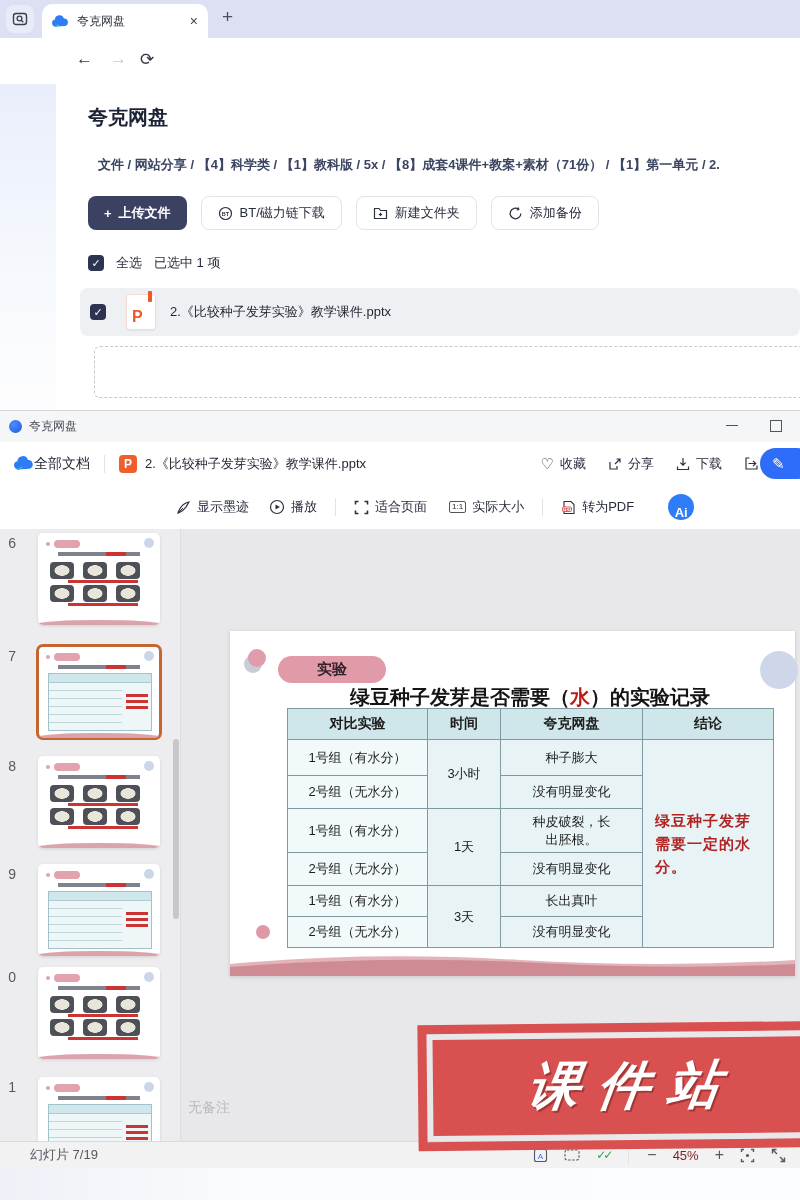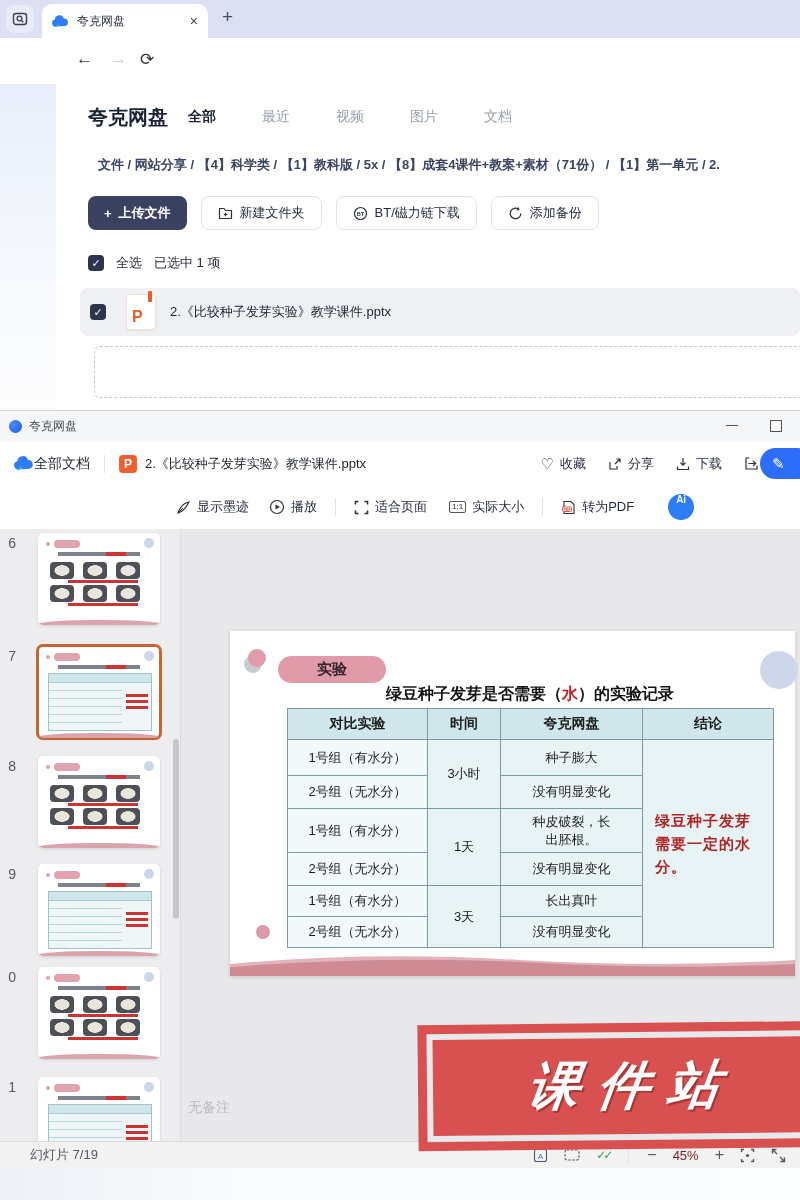--- a/index.html
+++ b/index.html
@@ -64,22 +64,22 @@
            display:flex;align-items:center;justify-content:center;}
   .v-file{font-size:13px;color:#1f2430;margin-left:8px;max-width:290px;white-space:nowrap;overflow:hidden;}
   .v-right{display:flex;align-items:center;gap:22px;margin-left:auto;margin-right:4px;font-size:13px;color:#272c3c;}
   .v-act{display:flex;align-items:center;gap:6px;}
   .edit-pill{position:absolute;right:-12px;top:37px;width:52px;height:31px;border-radius:16px;background:#2e6cfa;
              display:flex;align-items:center;color:#fff;font-size:15px;padding-left:12px;box-sizing:border-box;}
   .v-ctrl{position:absolute;left:0;top:74px;width:800px;height:44px;background:#fff;border-bottom:1px solid #e4e4e7;
           display:flex;align-items:center;font-size:13px;color:#272c3c;}
   .v-ctrl .grp{display:flex;align-items:center;gap:6px;}
   .onebox{font-size:8px;border:1px solid #555;border-radius:2px;padding:0 2px;line-height:10px;}
-  .ai-btn{width:26px;height:26px;border-radius:50%;background:#2e7df6;color:#fff;font-size:10px;font-weight:bold;
-          display:flex;align-items:flex-start;justify-content:center;}
+  .ai-btn{width:26px;height:26px;border-radius:50%;background:#2e7df6;color:#fff;font-size:13px;font-weight:bold;
+          display:flex;align-items:flex-end;justify-content:center;}
   
   .v-content{position:absolute;left:0;top:118px;width:800px;height:612px;overflow:hidden;background:#e8e8ea;}
   .t-panel{position:absolute;left:0;top:0;width:180px;height:612px;background:#ededef;border-right:1px solid #dddde0;}
   .t-scroll{position:absolute;right:1px;top:210px;width:6px;height:180px;border-radius:3px;background:#c7c7cb;}
   .thumb{position:absolute;left:0;width:180px;height:96px;}
   .tnum{position:absolute;left:0px;top:2px;width:16px;text-align:right;font-size:14px;color:#55585f;}
   .tcard{position:absolute;left:38px;top:0;width:122px;height:92px;background:#fff;border-radius:5px;
          box-shadow:0 1px 3px rgba(0,0,0,.12);overflow:hidden;}
   .thumb.sel .tcard{outline:3px solid #c5652f;outline-offset:-1px;}
   .m-pill{position:absolute;left:16px;top:7px;width:26px;height:8px;border-radius:4px;background:#e2a2ae;}
@@ -102,21 +102,21 @@
   .m-wave{position:absolute;left:0;bottom:0;width:100%;height:5px;background:#dba3ab;border-radius:50% 50% 0 0/80% 80% 0 0;}
   
   .slide{position:absolute;left:230px;top:102px;width:565px;height:345px;background:#fff;
          box-shadow:0 1px 4px rgba(0,0,0,.15);}
   .s-crescent{position:absolute;left:14px;top:24px;width:18px;height:18px;border-radius:50%;background:#c9ccd4;}
   .s-crescent:after{content:"";position:absolute;left:4px;top:-6px;width:18px;height:18px;border-radius:50%;background:#e09caa;}
   .s-badge{position:absolute;left:48px;top:25px;width:108px;height:27px;border-radius:14px;background:#e09aa8;
            display:flex;align-items:center;justify-content:center;font-size:15px;font-weight:bold;color:#33222b;}
   .s-bluecircle{position:absolute;left:530px;top:20px;width:38px;height:38px;border-radius:50%;background:#cdd7e9;}
   .s-pinkdot{position:absolute;left:26px;top:294px;width:14px;height:14px;border-radius:50%;background:#dd9aa6;}
-  .s-title{position:absolute;left:57px;top:53px;width:486px;text-align:center;font-size:16px;font-weight:600;color:#141414;}
+  .s-title{position:absolute;left:57px;top:53px;width:486px;text-align:center;font-size:20px;font-weight:600;color:#141414;}
   .s-title .hl{color:#c01919;}
   .s-table{position:absolute;left:57px;top:77px;border-collapse:collapse;table-layout:fixed;width:486px;
            font-size:13px;color:#1c1c1c;}
   .s-table td,.s-table th{border:1px solid #7e9aa0;text-align:center;padding:0;}
   .s-table th{background:#cfe7ea;font-weight:600;font-size:14px;height:30px;}
   .s-table td.c1{background:#f2f9fa;}
   .s-table td.c2,.s-table td.c3{background:#e7f3f5;}
   .s-table td.concl{background:#e7f3f5;color:#b02424;font-weight:bold;font-size:15px;text-align:left;
                     padding:0 12px;letter-spacing:1px;line-height:1.55;}
   .s-wave{position:absolute;left:0;bottom:0;width:565px;height:30px;}
@@ -166,51 +166,44 @@
     <svg width="14" height="14" viewBox="0 0 14 14">
       <circle cx="6" cy="6" r="4.2" fill="none" stroke="#9aa0ab" stroke-width="1.4"></circle>
       <line x1="9.2" y1="9.2" x2="12.4" y2="12.4" stroke="#9aa0ab" stroke-width="1.4"></line>
     </svg>
   </div>
 </div>
 
 <div class="page">
   <div class="page-strip"></div>
   <div class="brand">夸克网盘</div>
-  <div class="d-tabs">
-    <span class="d-tab active">全部</span>
-    <span class="d-tab">最近</span>
-    <span class="d-tab">视频</span>
-    <span class="d-tab">图片</span>
-    <span class="d-tab">文档</span>
-  </div>
   <div class="crumbs">文件 / 网站分享 / 【4】科学类 / 【1】教科版 / 5x / 【8】成套4课件+教案+素材（71份） / 【1】第一单元 / 2.</div>
   <div class="btn-row">
     <div class="btn primary">
       <span class="bi">+</span>
       <span>上传文件</span>
+    </div>
+    <div class="btn">
+      <span class="bi">
+        <svg width="15" height="15" viewBox="0 0 15 15">
+          <circle cx="7.5" cy="7.5" r="6" fill="none" stroke="#2c3140" stroke-width="1.2"></circle>
+          <text x="7.5" y="9.7" font-size="5.5" text-anchor="middle" fill="#2c3140" font-weight="bold">BT</text>
+        </svg>
+      </span>
+      <span>BT/磁力链下载</span>
     </div>
     <div class="btn">
       <span class="bi">
         <svg width="15" height="13" viewBox="0 0 15 13">
           <path d="M1.5 3.5 v8 h12 v-8 h-6 l-1.5-2 h-4.5 Z" fill="none" stroke="#2c3140" stroke-width="1.2"></path>
           <line x1="7.5" y1="5.8" x2="7.5" y2="9.2" stroke="#2c3140" stroke-width="1.2"></line>
           <line x1="5.8" y1="7.5" x2="9.2" y2="7.5" stroke="#2c3140" stroke-width="1.2"></line>
         </svg>
       </span>
       <span>新建文件夹</span>
-    </div>
-    <div class="btn">
-      <span class="bi">
-        <svg width="15" height="15" viewBox="0 0 15 15">
-          <circle cx="7.5" cy="7.5" r="6" fill="none" stroke="#2c3140" stroke-width="1.2"></circle>
-          <text x="7.5" y="9.7" font-size="5.5" text-anchor="middle" fill="#2c3140" font-weight="bold">BT</text>
-        </svg>
-      </span>
-      <span>BT/磁力链下载</span>
     </div>
     <div class="btn">
       <span class="bi">
         <svg width="15" height="15" viewBox="0 0 15 15">
           <path d="M12.8 7.5 a5.3 5.3 0 1 1 -2.2-4.3" fill="none" stroke="#2c3140" stroke-width="1.3"></path>
           <path d="M10.2 1.5 l.6 2 -2 .5" fill="none" stroke="#2c3140" stroke-width="1.2"></path>
         </svg>
       </span>
       <span>添加备份</span>
     </div>

